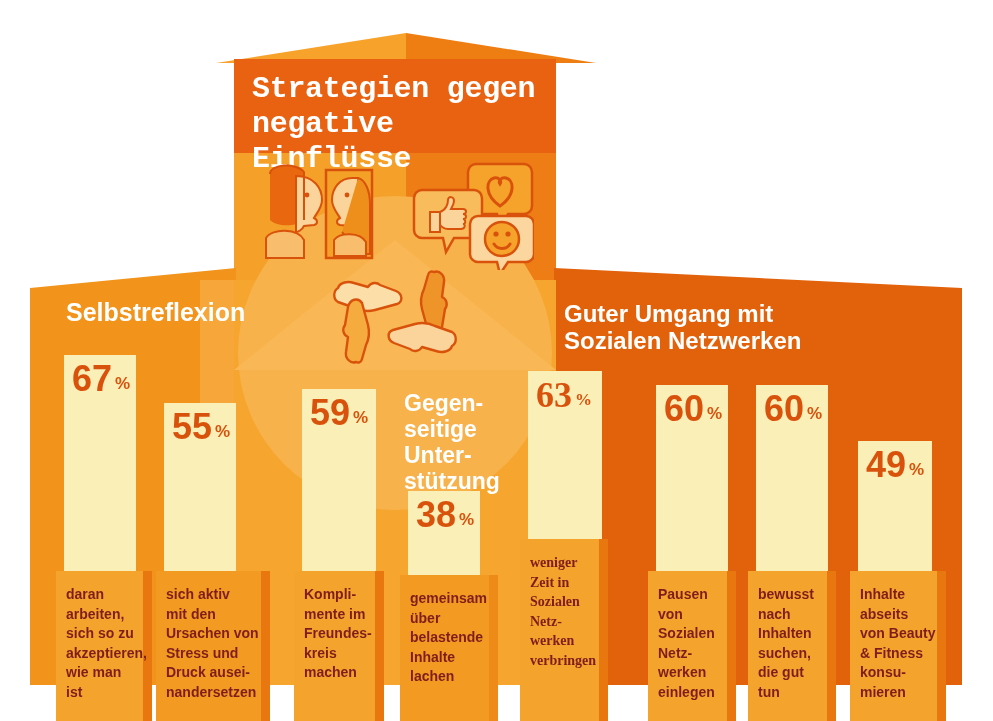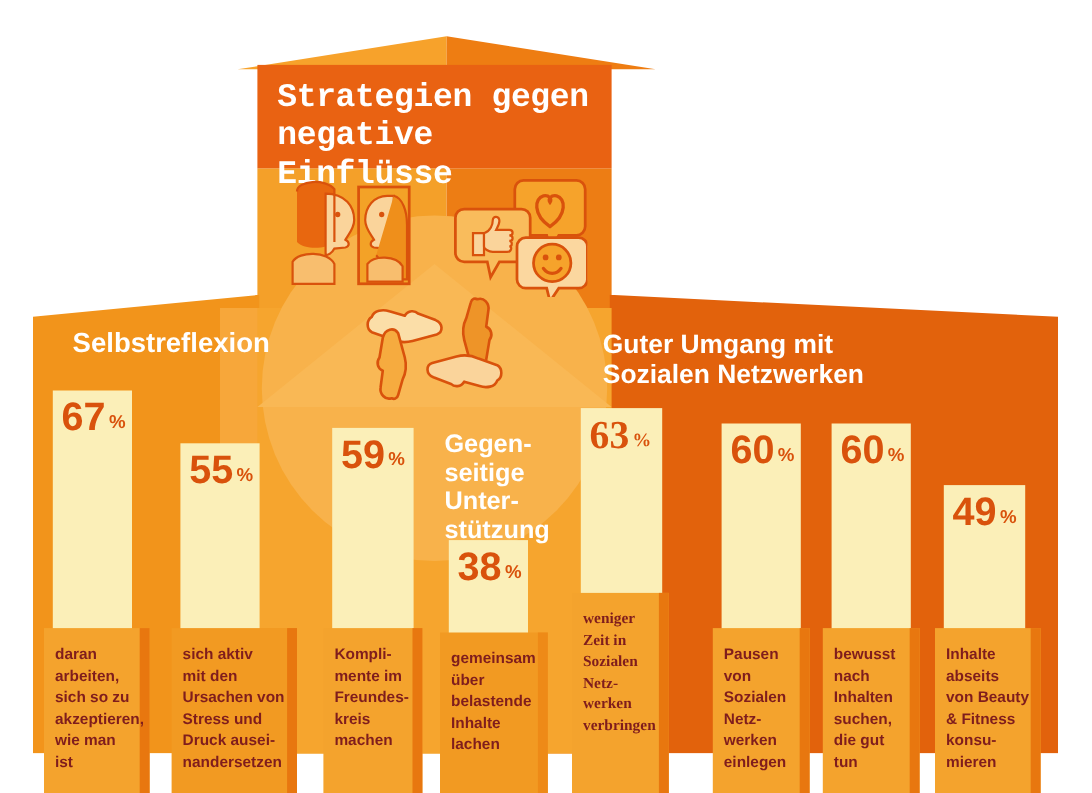--- a/index.html
+++ b/index.html
@@ -81,21 +81,21 @@
     background:#E2620C;
     clip-path:polygon(0 0, 100% 20px, 100% 100%, 0 100%);
   }
 
   
   .sec-head{
     position:absolute;color:#ffffff;font-weight:bold;
     white-space:pre-line;
   }
   #head-selbst{left:66px;top:298px;font-size:25px;line-height:28px;}
-  #head-guter {left:548px;top:300px;font-size:24px;line-height:27px;width:300px;}
+  #head-guter {left:564px;top:300px;font-size:24px;line-height:27px;width:300px;}
   #head-gegen {left:404px;top:390px;font-size:23px;line-height:26px;width:135px;}
 
   
   .bargroup{position:absolute;bottom:36px;}
 
   .bar{
     position:absolute;left:0;bottom:0;width:100%;
     background:#FBEFB8;
   }
   
@@ -212,21 +212,21 @@
   </div>
 
   <div class="sec-head" id="head-selbst">Selbstreflexion</div>
   <div class="sec-head" id="head-gegen">Gegen-
 seitige
 Unter-
 stützung</div>
   <div class="sec-head" id="head-guter">Guter Umgang mit
 Sozialen Netzwerken</div>
 
-  <div class="bargroup" style="left:48px;width:72px;height:330px;">
+  <div class="bargroup" style="left:64px;width:72px;height:330px;">
     <div class="bar" style="height:330px;">
       <div class="bar-notch"></div>
     </div>
     <div class="pct">
       <span>67</span><span class="sym">%</span>
     </div>
     <div class="caption-box" style="width:96px;height:150px;">
       <div class="edge"></div>
       <div class="caption-text">daran
 arbeiten,

